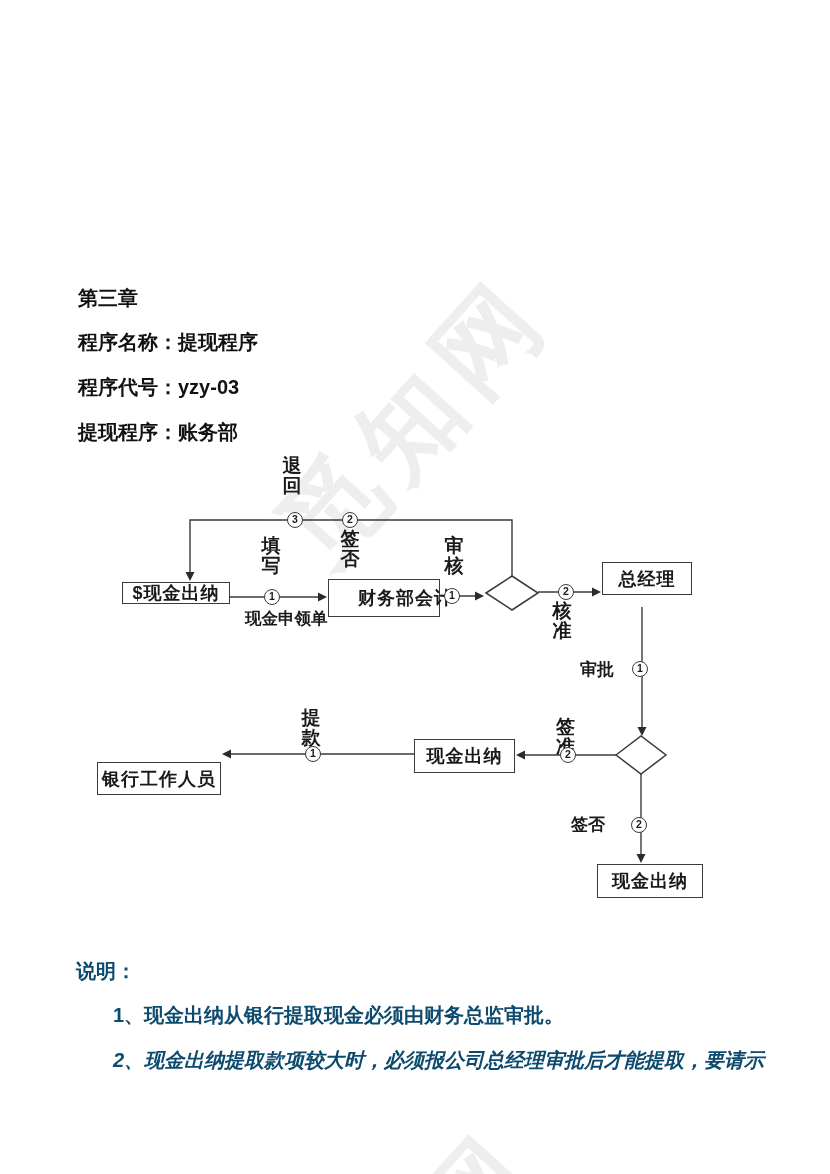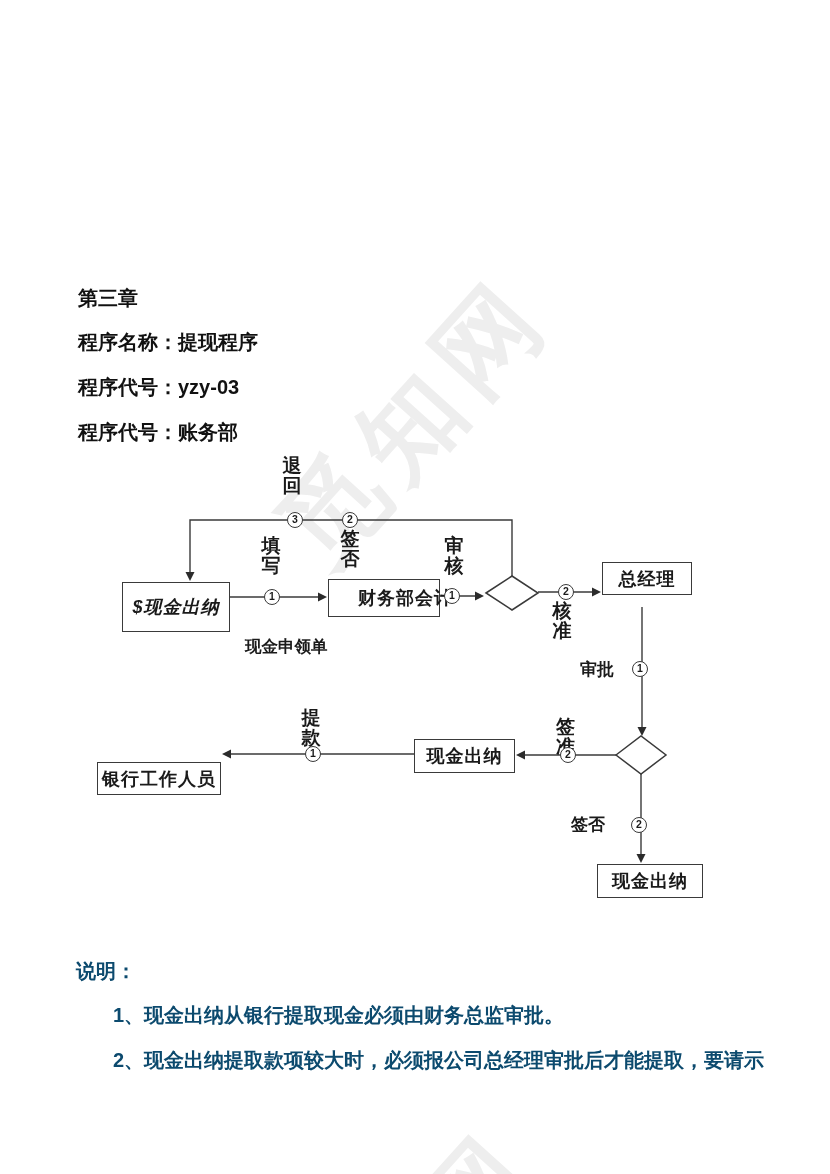--- a/index.html
+++ b/index.html
@@ -97,21 +97,21 @@
 </style>
 </head>
 <body>
 
 <div class="watermark" style="left:416px; top:422px;">觅知网</div>
 <div class="watermark" style="left:404px; top:1275px;">觅知网</div>
 
 <div class="hdr" style="left:78px; top:285px;">第三章</div>
 <div class="hdr" style="left:78px; top:329px;">程序名称：提现程序</div>
 <div class="hdr" style="left:78px; top:374px;">程序代号：yzy-03</div>
-<div class="hdr" style="left:78px; top:419px;">程序代号：账务部</div>
+<div class="hdr" style="left:78px; top:419px;">提现程序：账务部</div>
 
 <svg id="flow-svg" width="830" height="1174" viewBox="0 0 830 1174">
   <g>
     <polyline points="512,577 512,520 190,520 190,573"></polyline>
     <polygon class="arrow" points="190,581 185.5,572 194.5,572"></polygon>
   </g>
   <g>
     <line x1="230" y1="597" x2="319" y2="597"></line>
     <polygon class="arrow" points="327,597 318,592.5 318,601.5"></polygon>
   </g>
@@ -140,43 +140,43 @@
     <polygon class="arrow" points="641,863 636.5,854 645.5,854"></polygon>
   </g>
   <g>
     <polygon class="diamond" points="486,593 512,576 538,593 512,610"></polygon>
   </g>
   <g>
     <polygon class="diamond" points="616,755 641,736 666,755 641,774"></polygon>
   </g>
 </svg>
 
-<div class="node" style="left:122px; top:582px; width:108px; height:50px;font-style:italic;">$现金出纳</div>
+<div class="node" style="left:122px; top:582px; width:108px; height:22px;">$现金出纳</div>
 <div class="node" style="left:328px; top:579px; width:112px; height:38px;padding-left:43px;">财务部会计</div>
 <div class="node" style="left:602px; top:562px; width:90px; height:33px;">总经理</div>
 <div class="node" style="left:414px; top:739px; width:101px; height:34px;">现金出纳</div>
 <div class="node" style="left:97px; top:738px; width:124px; height:33px;margin-top:24px;">银行工作人员</div>
 <div class="node" style="left:597px; top:864px; width:106px; height:34px;">现金出纳</div>
 
 <div class="vlabel" style="left:281px; top:456px;">退回</div>
 <div class="vlabel" style="left:260px; top:536px;">填写</div>
 <div class="vlabel" style="left:339px; top:529px;">签否</div>
 <div class="vlabel" style="left:443px; top:536px;">审核</div>
 <div class="vlabel" style="left:551px; top:601px;">核准</div>
-<div class="hlabel" style="left:245px; top:636px; font-size:16.5px;">现金申领单</div>
+<div class="hlabel" style="left:245px; top:608px; font-size:16.5px;">现金申领单</div>
 <div class="hlabel" style="left:580px; top:658px;">审批</div>
 <div class="vlabel" style="left:553px; top:717px;text-align:right;">签准</div>
 <div class="vlabel" style="left:300px; top:696px;margin-top:12px;">提款</div>
 <div class="hlabel" style="left:571px; top:813px;">签否</div>
 
 <div class="circ" style="left:264px; top:589px;">1</div>
 <div class="circ" style="left:444px; top:588px;">1</div>
 <div class="circ" style="left:558px; top:584px;">2</div>
 <div class="circ" style="left:287px; top:512px;">3</div>
 <div class="circ" style="left:342px; top:512px;">2</div>
 <div class="circ" style="left:632px; top:661px;">1</div>
 <div class="circ" style="left:560px; top:747px;">2</div>
 <div class="circ" style="left:305px; top:746px;">1</div>
 <div class="circ" style="left:631px; top:817px;">2</div>
 
 <div class="note" style="left:76px; top:958px;">说明：</div>
 <div class="note" style="left:113px; top:1002px;">1、现金出纳从银行提取现金必须由财务总监审批。</div>
-<div class="note" style="left:113px; top:1047px;">2、现金出纳提取款项较大时，必须报公司总经理审批后才能提取，要请示</div>
+<div class="note" style="left:113px; top:1047px;font-style:italic;">2、现金出纳提取款项较大时，必须报公司总经理审批后才能提取，要请示</div>
 
 </body></html>

